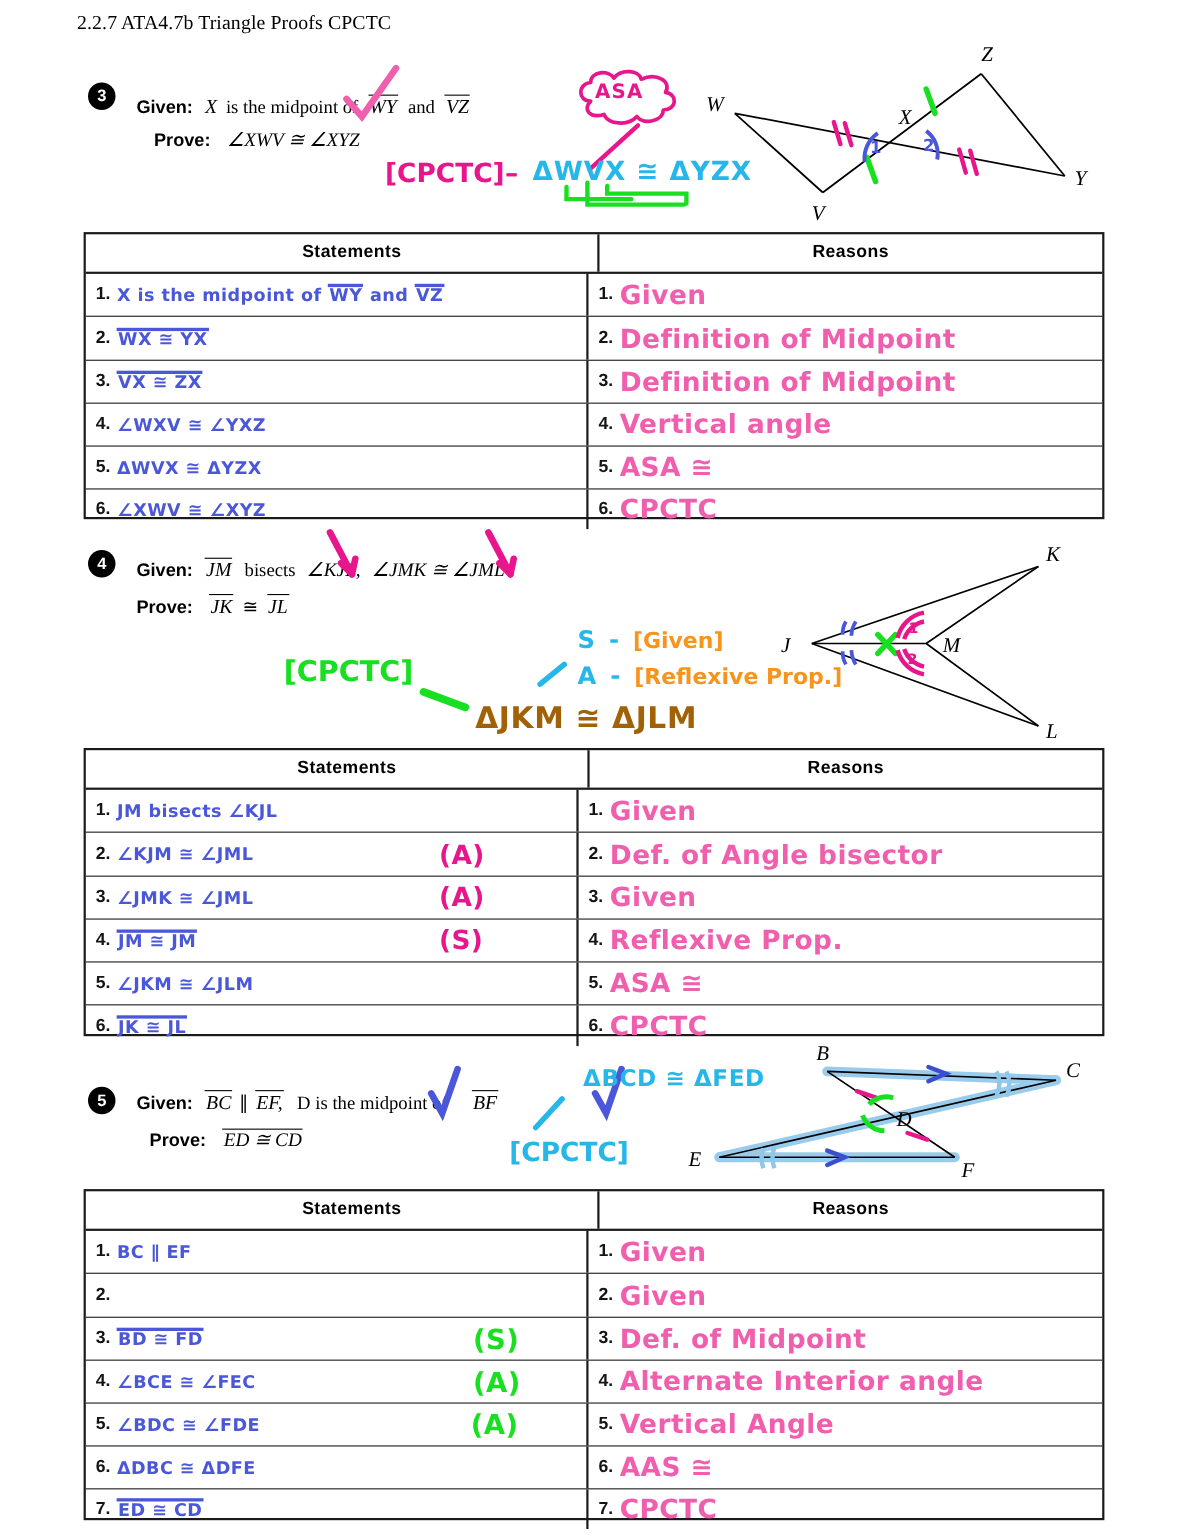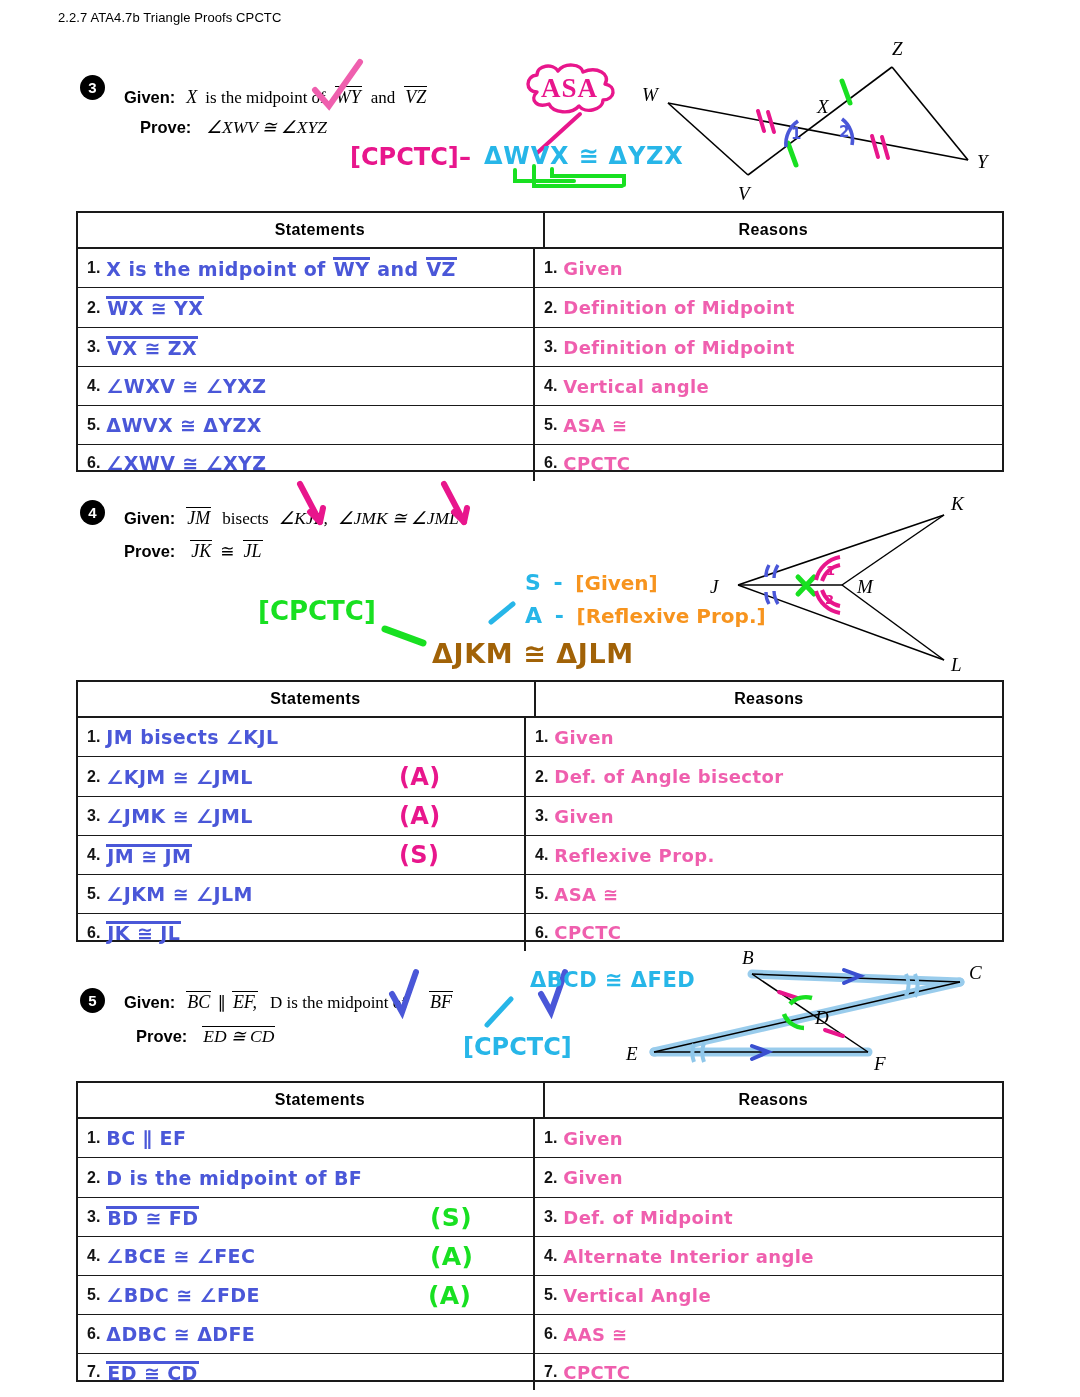--- a/index.html
+++ b/index.html
@@ -2,22 +2,22 @@
 <html><head>
 <meta charset="utf-8">
 <style>
   html,body{margin:0;padding:0;background:#ffffff;}
   body{width:1080px;height:1397px;position:relative;overflow:hidden;
        font-family:"Liberation Serif", serif;color:#000;}
 
   .page{position:absolute;left:0;top:0;width:1080px;height:1397px;}
 
   
-  .doc-title{position:absolute;left:58px;top:10px;font-size:13px;
-             font-family:Liberation Sans, sans-serif;letter-spacing:.1px;}
+  .doc-title{position:absolute;left:70px;top:10px;font-size:18px;
+             font-family:Liberation Serif, serif;letter-spacing:.1px;}
   .bullet{position:absolute;width:25px;height:25px;border-radius:50%;
           background:#000;color:#fff;font-family:"Liberation Sans",sans-serif;
           font-size:15px;font-weight:bold;text-align:center;line-height:25px;}
   .lbl{font-family:"Liberation Sans",sans-serif;font-weight:bold;font-size:16.5px;}
   .mathi{font-family:"Liberation Serif",serif;font-style:italic;font-size:18px;}
   .mathr{font-family:"Liberation Serif",serif;font-size:17px;}
   .ovl{border-top:1.6px solid #000;padding:0 1px;display:inline-block;line-height:1.12;}
   .given-row{position:absolute;white-space:nowrap;}
 
   
@@ -39,22 +39,22 @@
       letter-spacing:.4px;white-space:nowrap;}
   .hw-blue{color:#4a57d8;}
   .hw-pink{color:#ef5fae;}
   .hw-magenta{color:#e8168c;}
   .hw-green{color:#18e021;}
   .hw-cyan{color:#27b6e8;}
   .hw-purple{color:#a16207;}
   .hw-orange{color:#f7941e;}
   .hwbar{border-top:3px solid currentColor;display:inline-block;line-height:1.02;
          padding:0 1px;}
-  .stmt{font-size:19px;}
-  .rsn{font-size:18px;}
+  .stmt{font-size:16px;}
+  .rsn{font-size:24px;}
 
   
   .anno{position:absolute;font-family:"DejaVu Sans",sans-serif;font-weight:bold;
         white-space:nowrap;}
 
   svg{overflow:visible;}
   .dgm{position:absolute;}
 </style>
 </head>
 <body>
@@ -80,21 +80,21 @@
   </div>
 
   <svg class="dgm" style="left:310px;top:58px;" width="60" height="62">
     <path d="M5,32 L19,48 L50,4" stroke="#ef5fae" stroke-width="6" fill="none" stroke-linecap="round"></path>
   </svg>
 
   <svg class="dgm" style="left:519px;top:62px;" width="106" height="56">
     <path d="M18,30 C6,30 6,14 18,13 C18,3 34,1 39,9 C46,0 62,2 64,10 C78,4 92,12 86,22
              C98,24 96,38 84,38 C84,48 66,52 60,44 C52,53 34,51 30,42 C18,46 10,38 18,30 Z" stroke="#e8168c" stroke-width="3.4" fill="none" stroke-linejoin="round"></path>
   </svg>
-  <div class="anno hw-magenta" style="left:541px;top:73px;font-size:27px;letter-spacing:1px;font-family:Liberation Serif, serif;">ASA</div>
+  <div class="anno hw-magenta" style="left:541px;top:73px;font-size:18px;letter-spacing:1px;">ASA</div>
 
   <svg class="dgm" style="left:528px;top:112px;" width="60" height="50">
     <path d="M52,2 L8,42" stroke="#e8168c" stroke-width="4" fill="none" stroke-linecap="round"></path>
   </svg>
 
   <div class="anno hw-magenta" style="left:350px;top:143px;font-size:24px;">[CPCTC]</div>
   <div class="anno hw-magenta" style="left:459px;top:143px;font-size:24px;">–</div>
   <div class="anno hw-cyan" style="left:484px;top:142px;font-size:24px;letter-spacing:.8px;">ΔWVX ≅ ΔYZX</div>
 
   <svg class="dgm" style="left:512px;top:164px;" width="130" height="26">
@@ -472,21 +472,20 @@
       </div>
       <div class="cellR" style="width:467px;">
         <span class="num">1.</span>
         <span class="hw hw-pink rsn">Given</span>
       </div>
     </div>
 
     <div class="row" style="height:39px;">
       <div class="cellL" style="width:457px;">
         <span class="num">2.</span>
-        <span class="hw hw-blue stmt">D is the midpoint of BF</span>
       </div>
       <div class="cellR" style="width:467px;">
         <span class="num">2.</span>
         <span class="hw hw-pink rsn">Given</span>
       </div>
     </div>
 
     <div class="row" style="height:38px;">
       <div class="cellL" style="width:457px;">
         <span class="num">3.</span>

